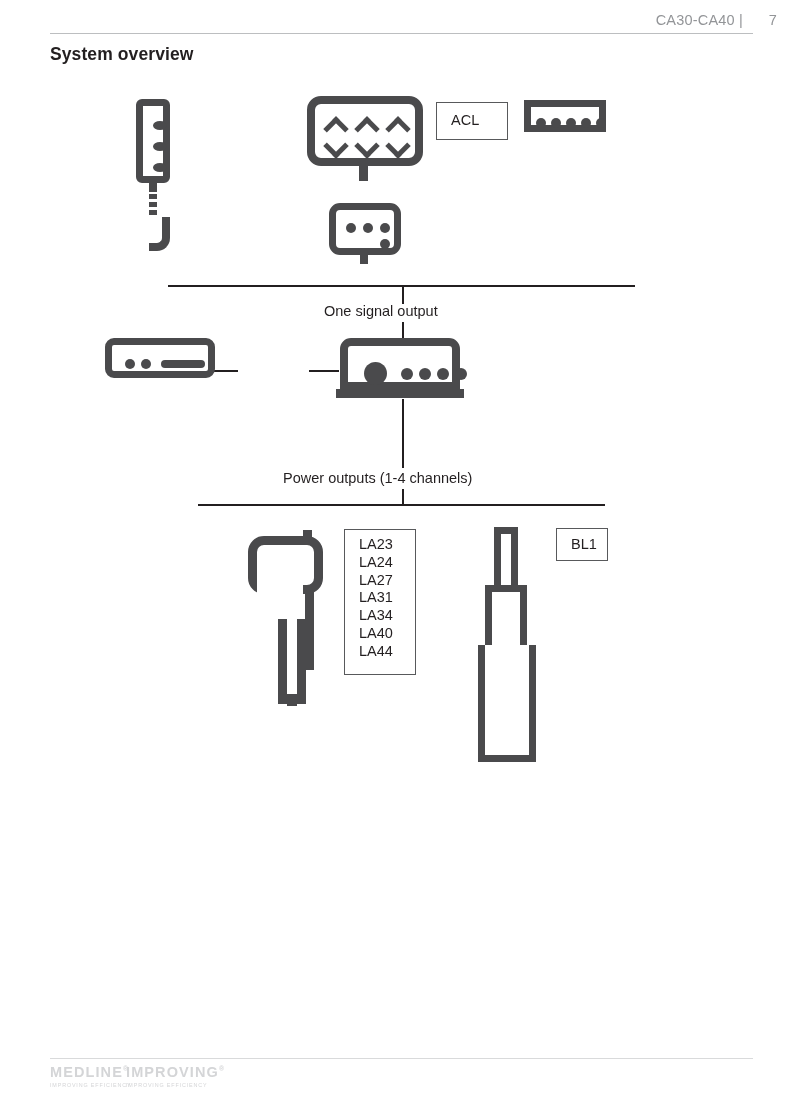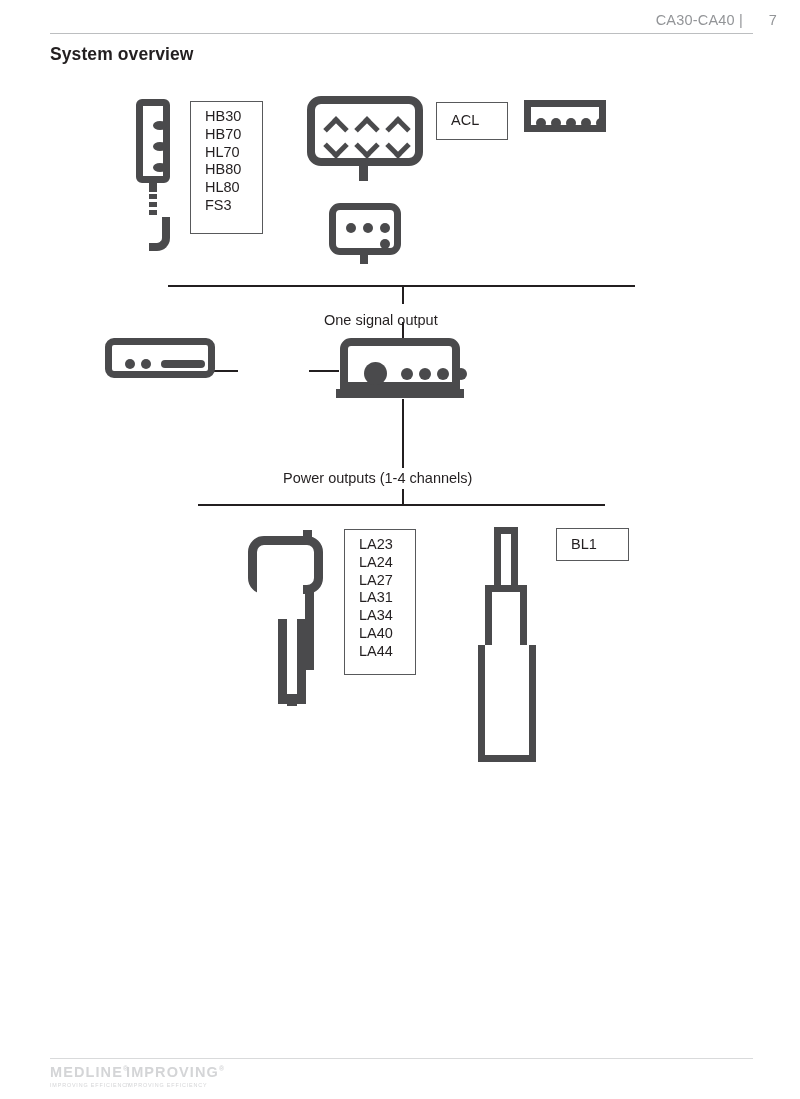--- a/index.html
+++ b/index.html
@@ -360,28 +360,20 @@
       <div class="btn b2"></div>
       <div class="btn b3"></div>
     </div>
     <div class="neck"></div>
     <div class="seg s1"></div>
     <div class="seg s2"></div>
     <div class="seg s3"></div>
     <div class="cable"></div>
   </div>
 
-  <div class="label-box" id="box-handset" style="left:190px; top:101px; width:73px; height:133px;">
-    <div>HB30</div>
-    <div>HB70</div>
-    <div>HL70</div>
-    <div>HB80</div>
-    <div>HL80</div>
-    <div>FS3</div>
-  </div>
 
   <div id="keypad">
     <div class="body">
       <div class="chev up" style="left:12px; top:16px;"></div>
       <div class="chev up" style="left:43px; top:16px;"></div>
       <div class="chev up" style="left:74px; top:16px;"></div>
       <div class="chev down" style="left:12px; top:33px;"></div>
       <div class="chev down" style="left:43px; top:33px;"></div>
       <div class="chev down" style="left:74px; top:33px;"></div>
     </div>
@@ -408,21 +400,21 @@
       <div class="dot" style="left:20px;"></div>
       <div class="dot" style="left:35px;"></div>
       <div class="dot" style="left:50px;"></div>
       <div class="dot" style="left:65px;"></div>
     </div>
   </div>
 
 
   <div class="bus-line" style="left:168px; top:285px; width:467px;"></div>
   <div class="drop-line" style="left:402px; top:285px; height:19px;"></div>
-  <div class="bus-caption" style="left:324px; top:312px;">One signal output</div>
+  <div class="bus-caption" style="left:324px; top:303px;">One signal output</div>
   <div class="drop-line" style="left:402px; top:322px; height:18px;"></div>
 
   <div id="battery">
     <div class="body">
       <div class="dot" style="left:13px;"></div>
       <div class="dot" style="left:29px;"></div>
       <div class="bar"></div>
     </div>
   </div>
 
@@ -467,21 +459,21 @@
     <div>LA40</div>
     <div>LA44</div>
   </div>
 
   <div id="column">
     <div class="stage1"></div>
     <div class="stage2"></div>
     <div class="stage3"></div>
   </div>
 
-  <div class="label-box" id="box-column" style="left:556px; top:528px; width:73px; height:33px; padding-top:7px;">
+  <div class="label-box" id="box-column" style="left:556px; top:528px; width:52px; height:33px; padding-top:7px;">
     <div>BL1</div>
   </div>
 
   <div id="footer-rule"></div>
 
   <div class="footer-logo" id="logo-medline">
     <span class="brand"><span>MEDLINE</span><sup>®</sup></span>
     <span class="tag">IMPROVING EFFICIENCY</span>
   </div>
 

